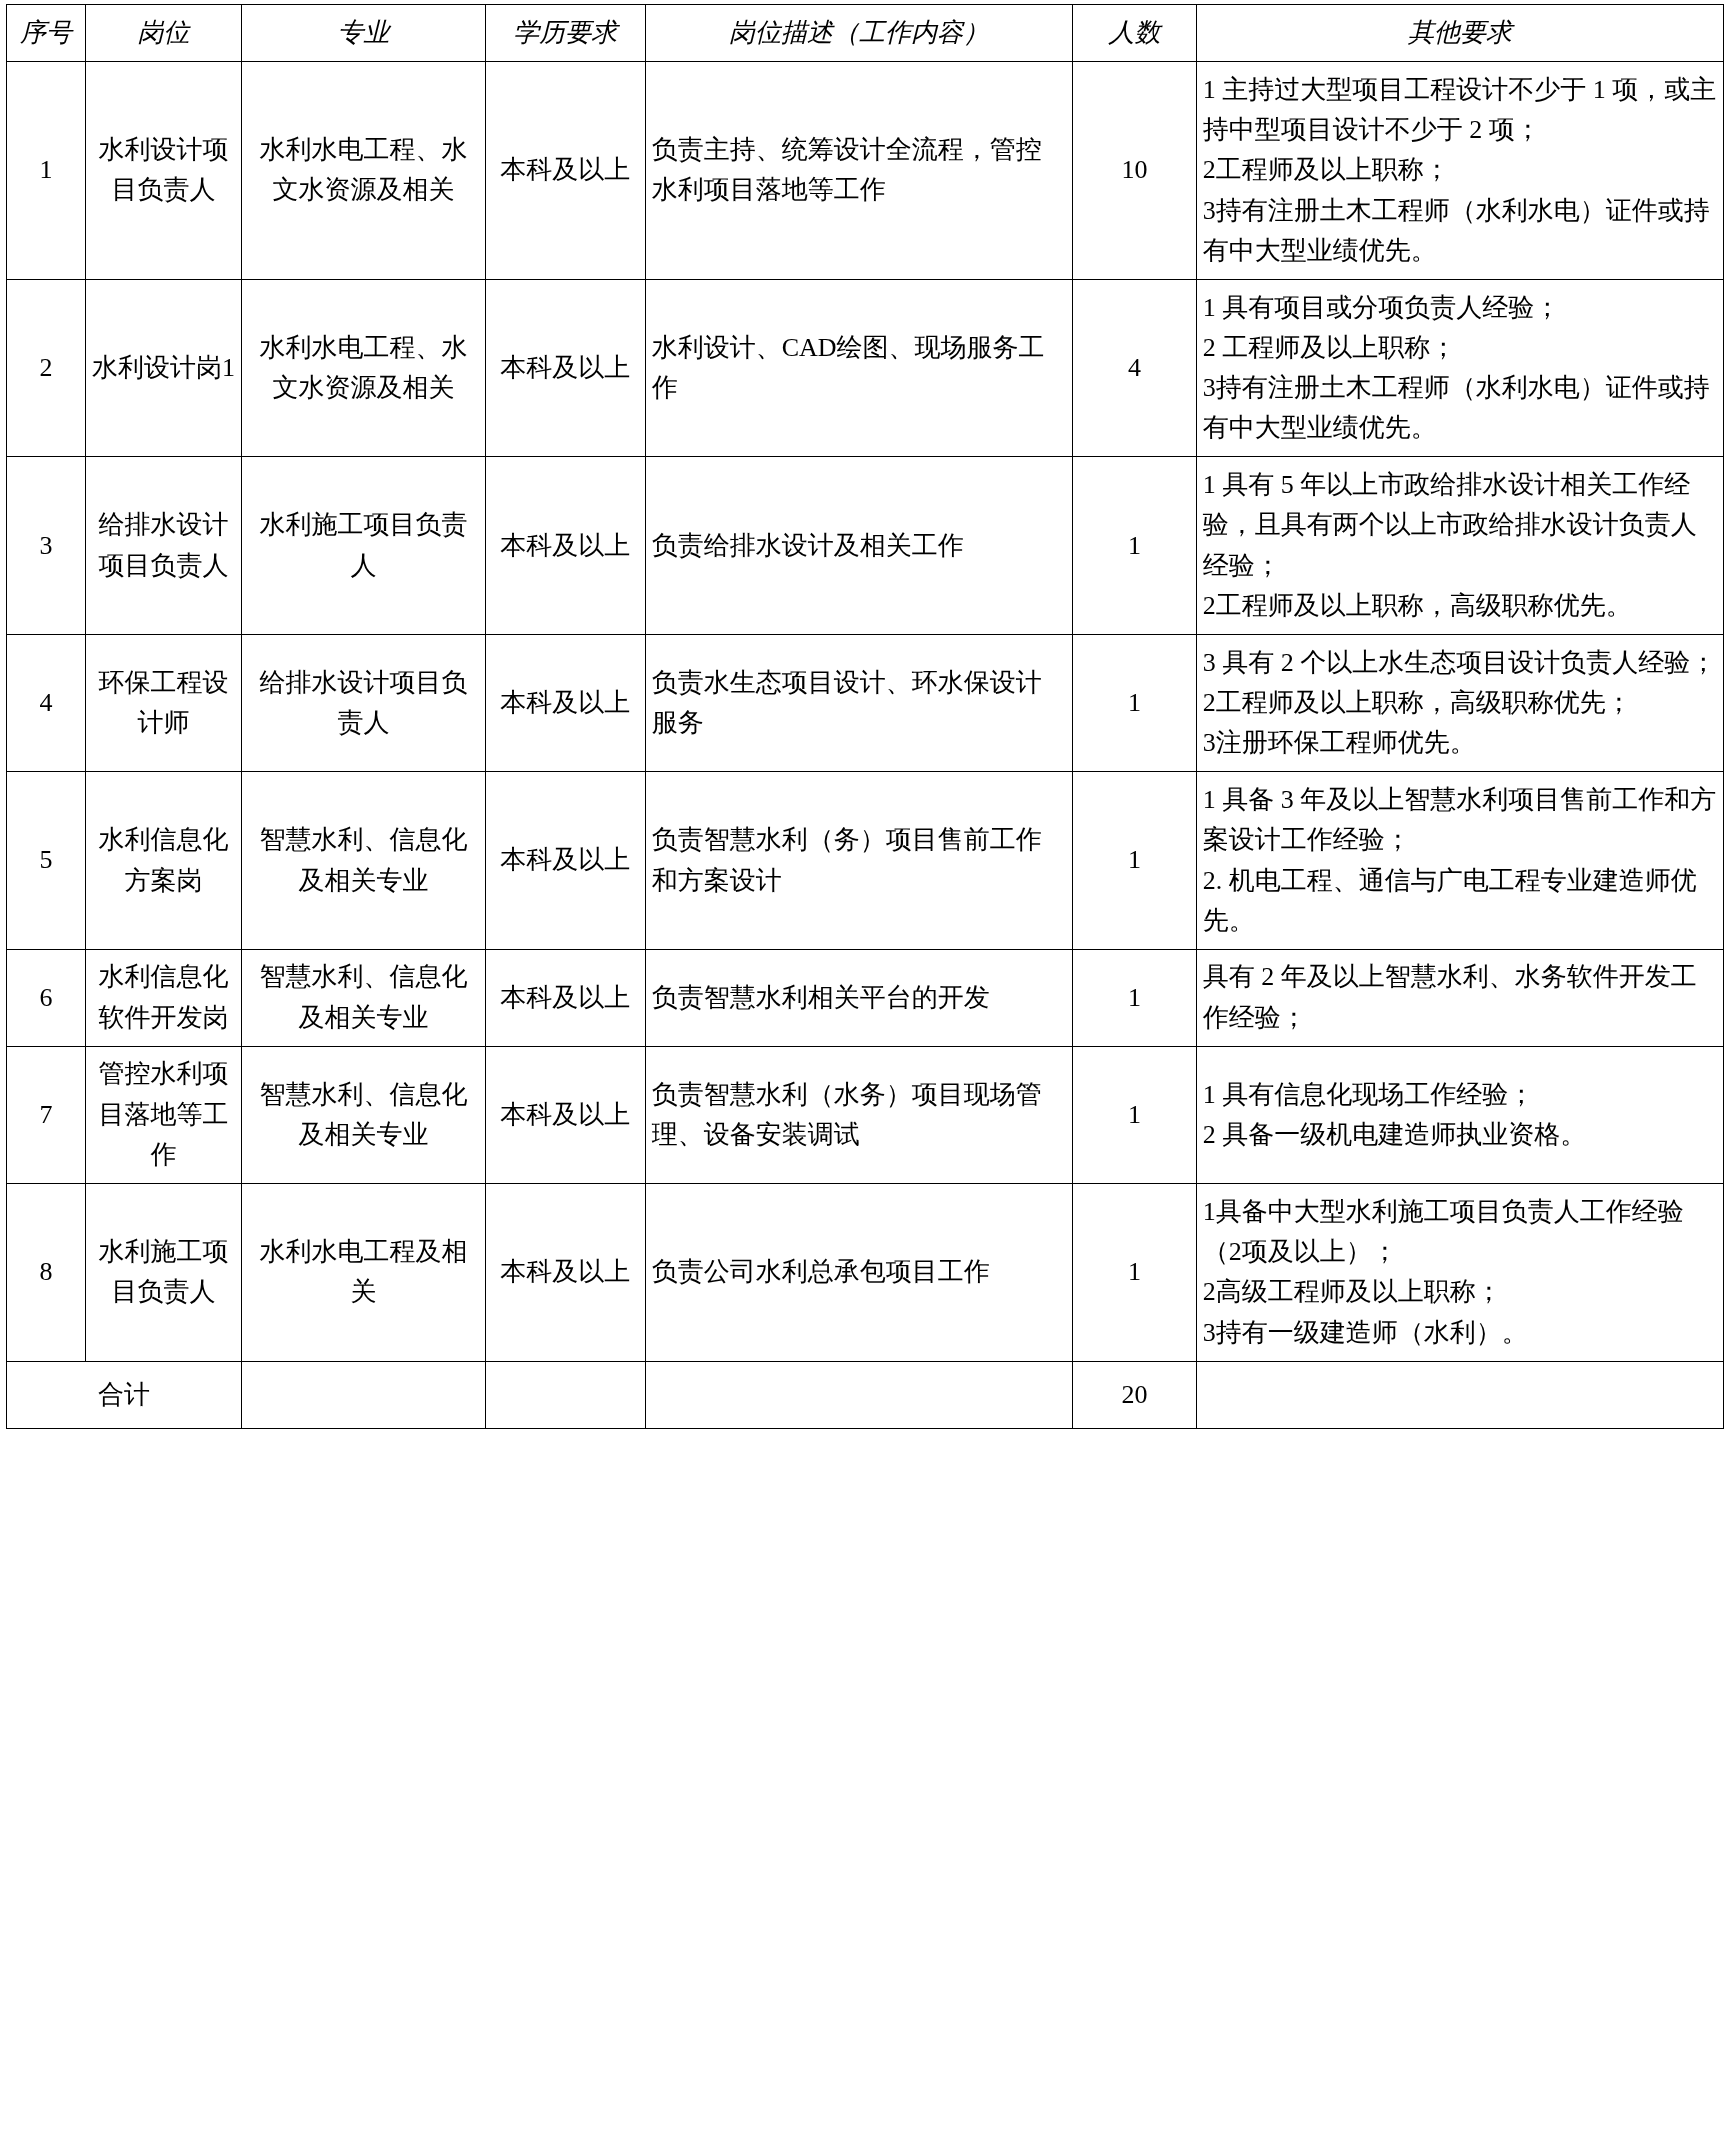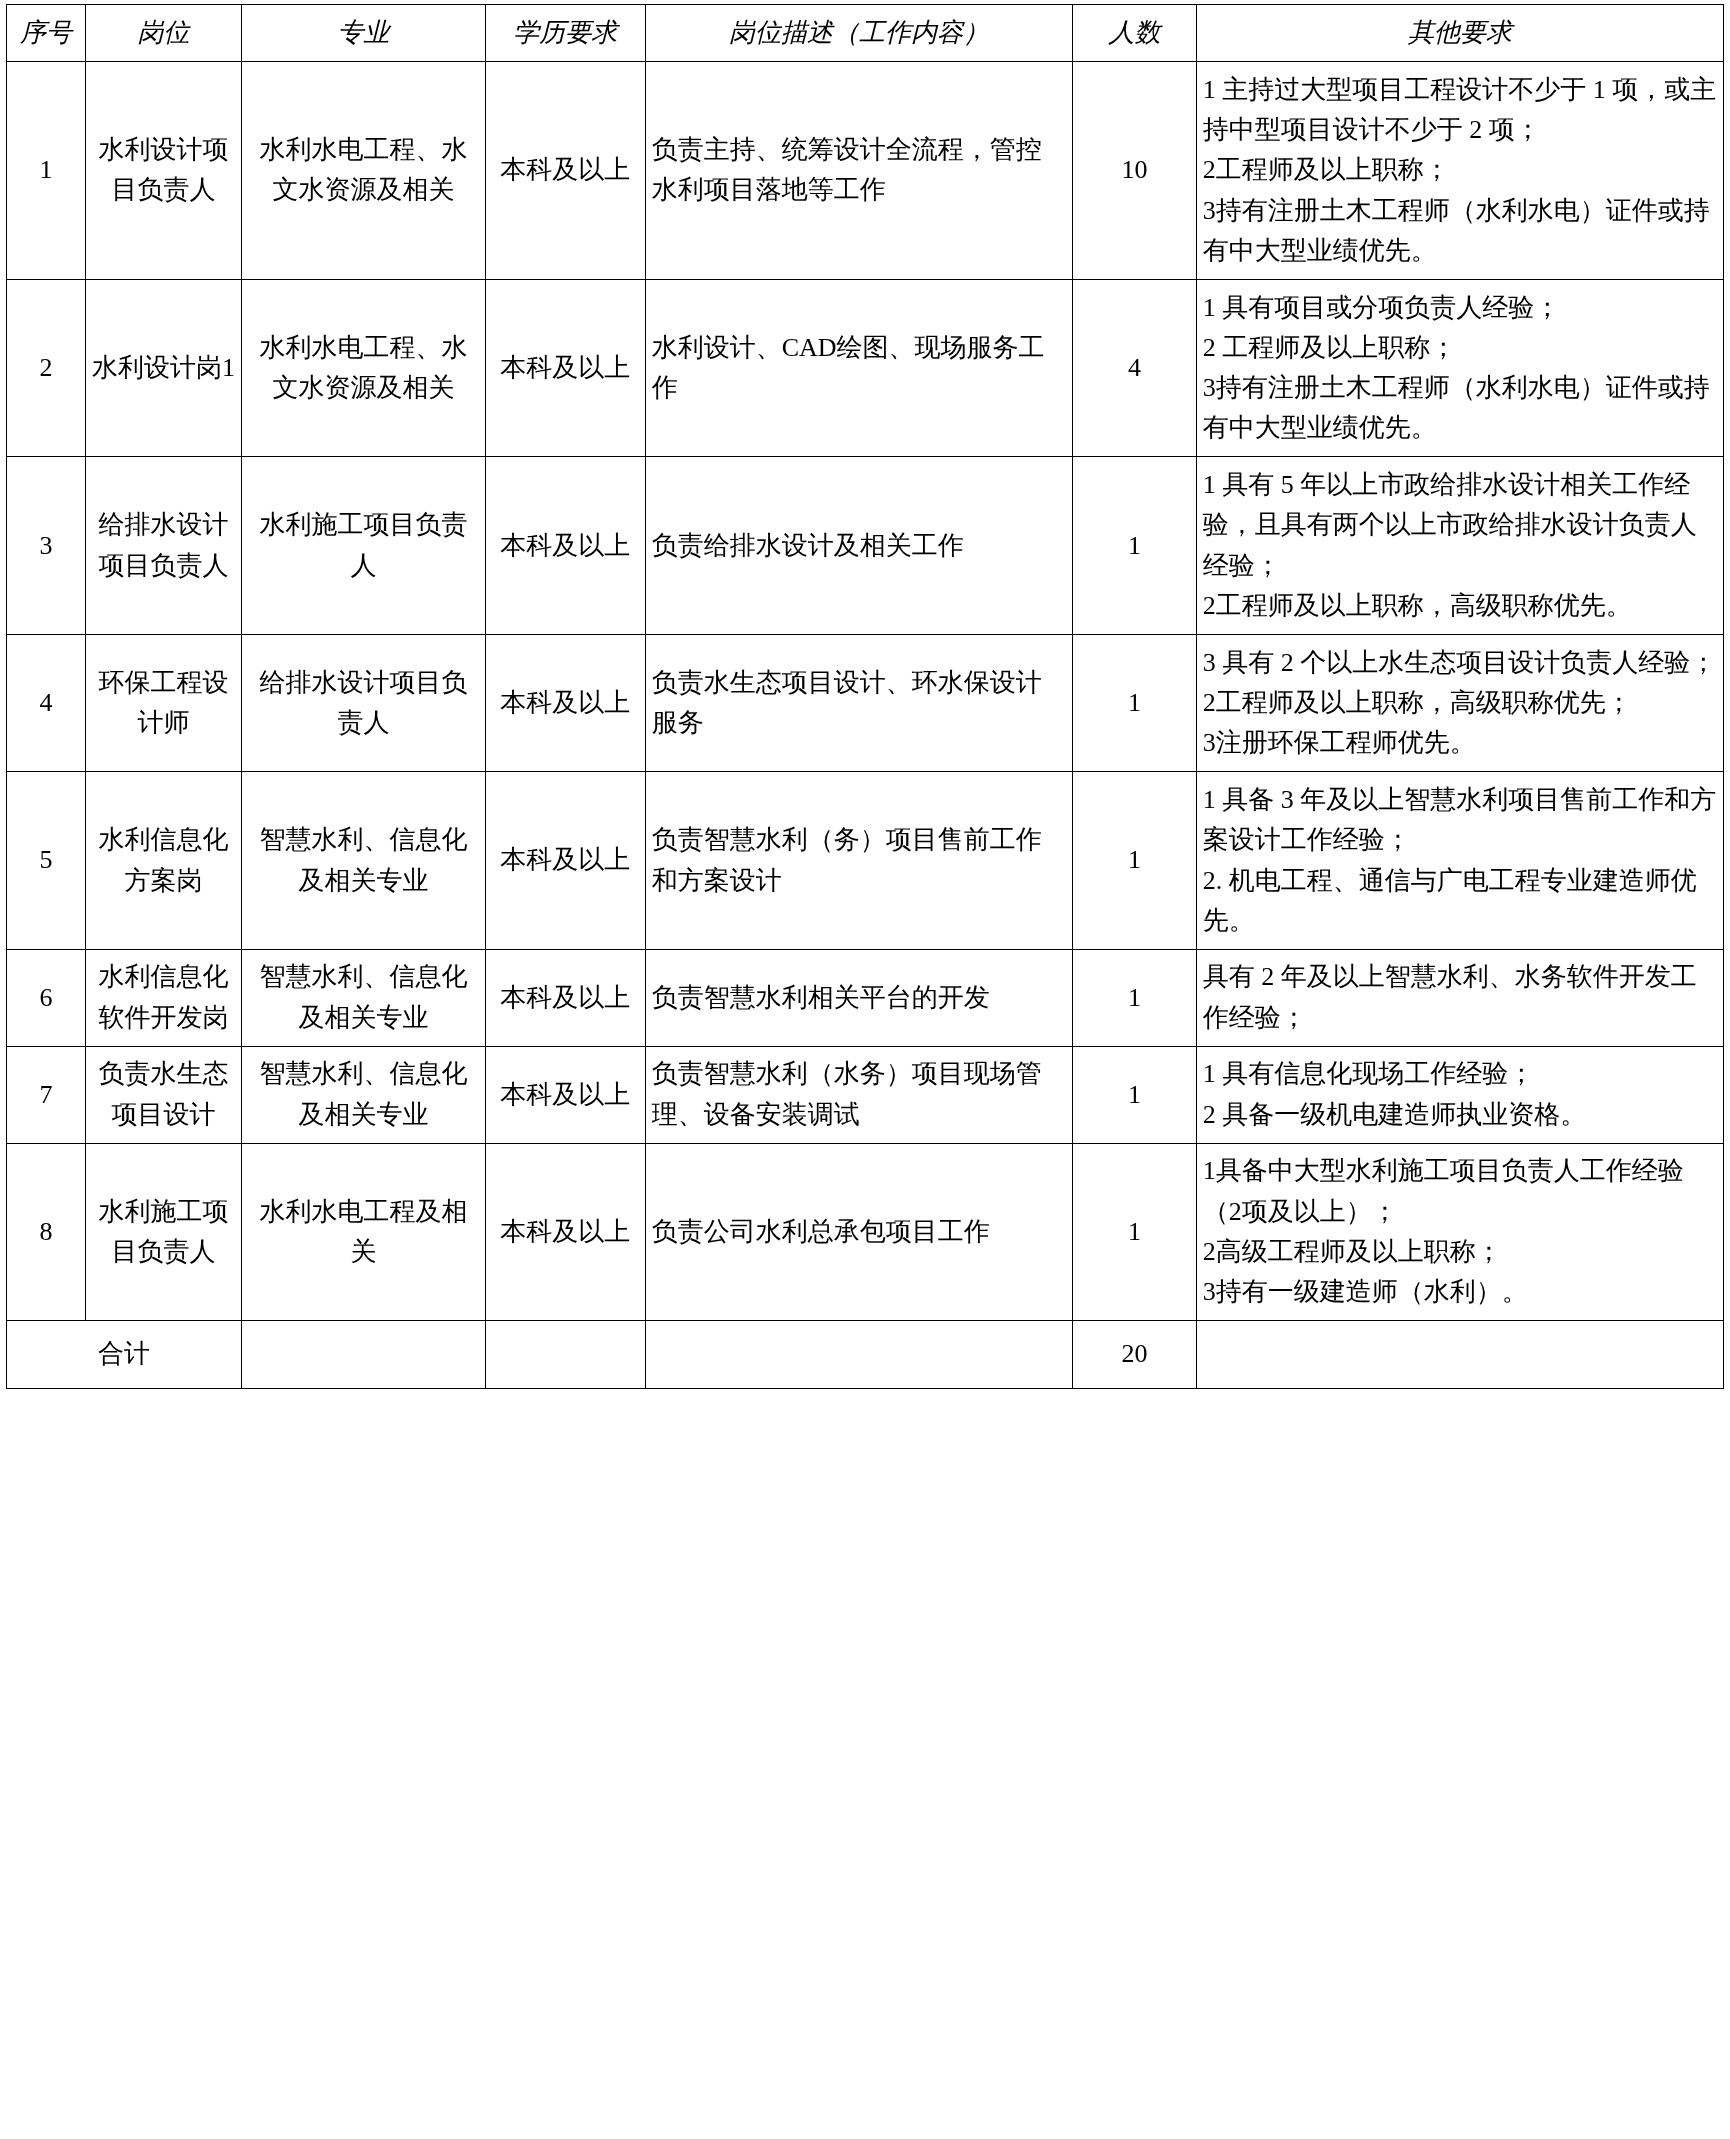--- a/index.html
+++ b/index.html
@@ -163,21 +163,21 @@
         <td class="idx">6</td>
         <td class="post">水利信息化软件开发岗</td>
         <td class="major">智慧水利、信息化及相关专业</td>
         <td class="edu">本科及以上</td>
         <td class="desc">负责智慧水利相关平台的开发</td>
         <td class="count">1</td>
         <td class="other nowrapish">具有 2 年及以上智慧水利、水务软件开发工作经验；</td>
       </tr>
       <tr>
         <td class="idx">7</td>
-        <td class="post">负责水生态项目设计</td>
+        <td class="post">管控水利项目落地等工作</td>
         <td class="major">智慧水利、信息化及相关专业</td>
         <td class="edu">本科及以上</td>
         <td class="desc">负责智慧水利（水务）项目现场管理、设备安装调试</td>
         <td class="count">1</td>
         <td class="other nowrapish">1 具有信息化现场工作经验；
 2 具备一级机电建造师执业资格。</td>
       </tr>
       <tr>
         <td class="idx">8</td>
         <td class="post">水利施工项目负责人</td>

